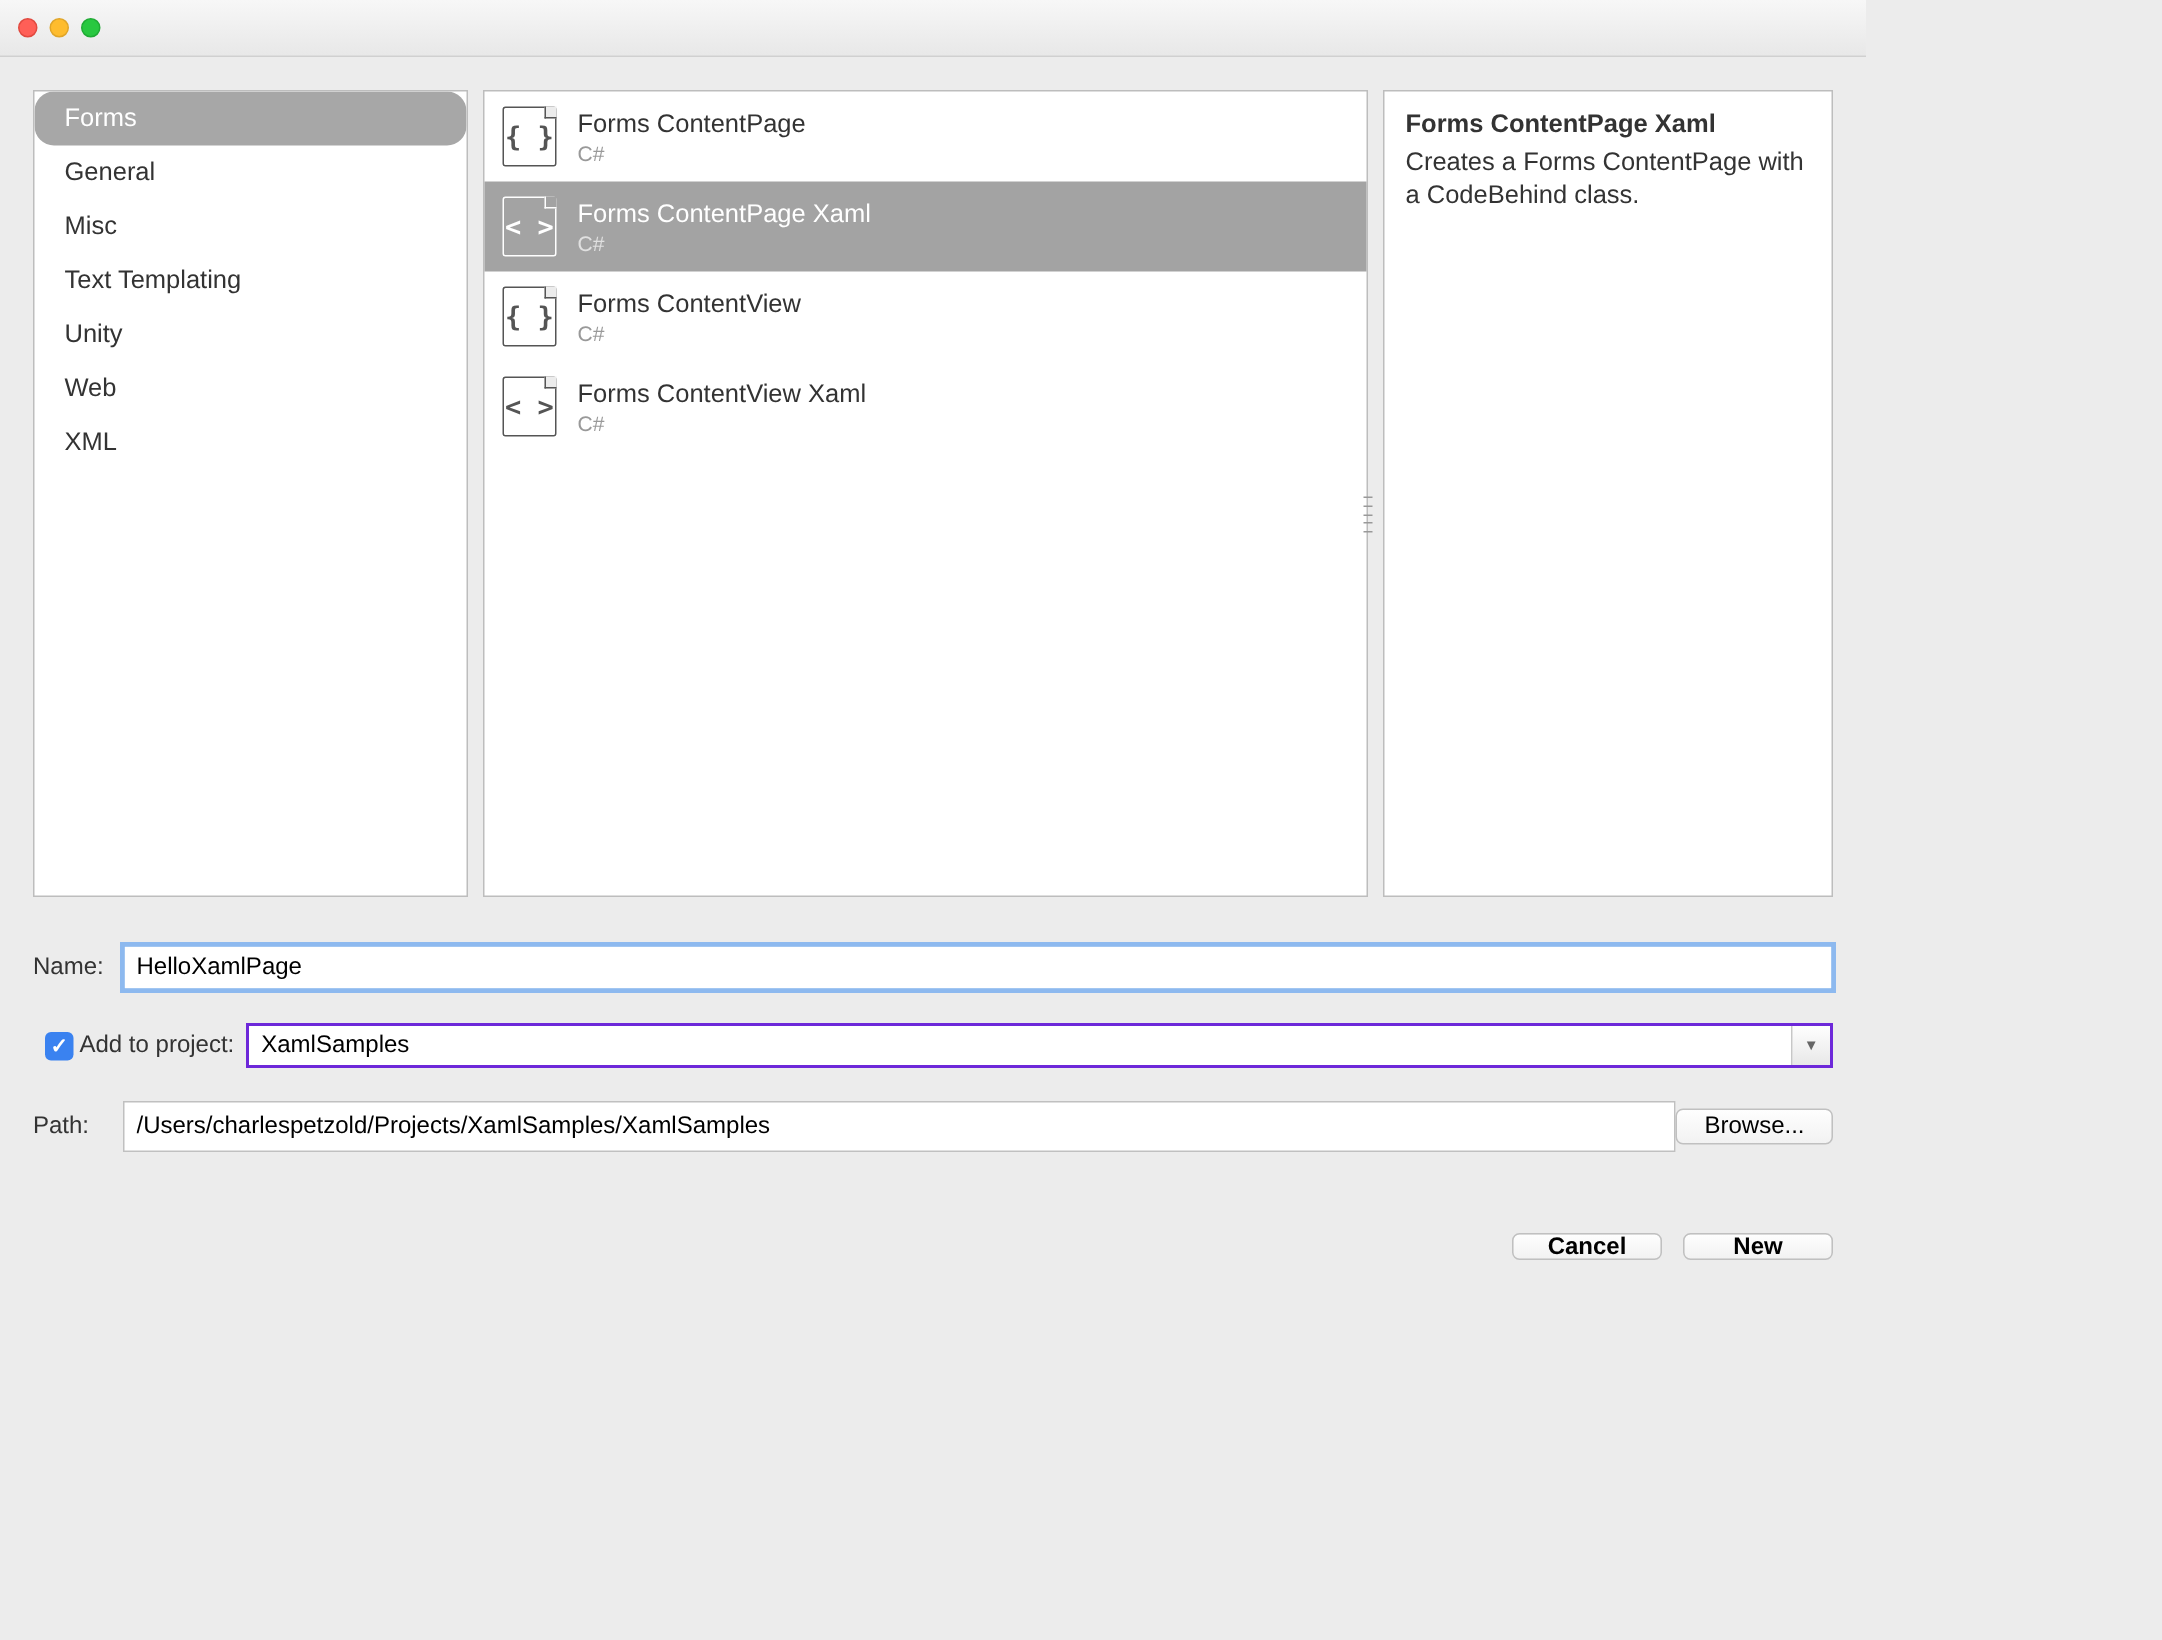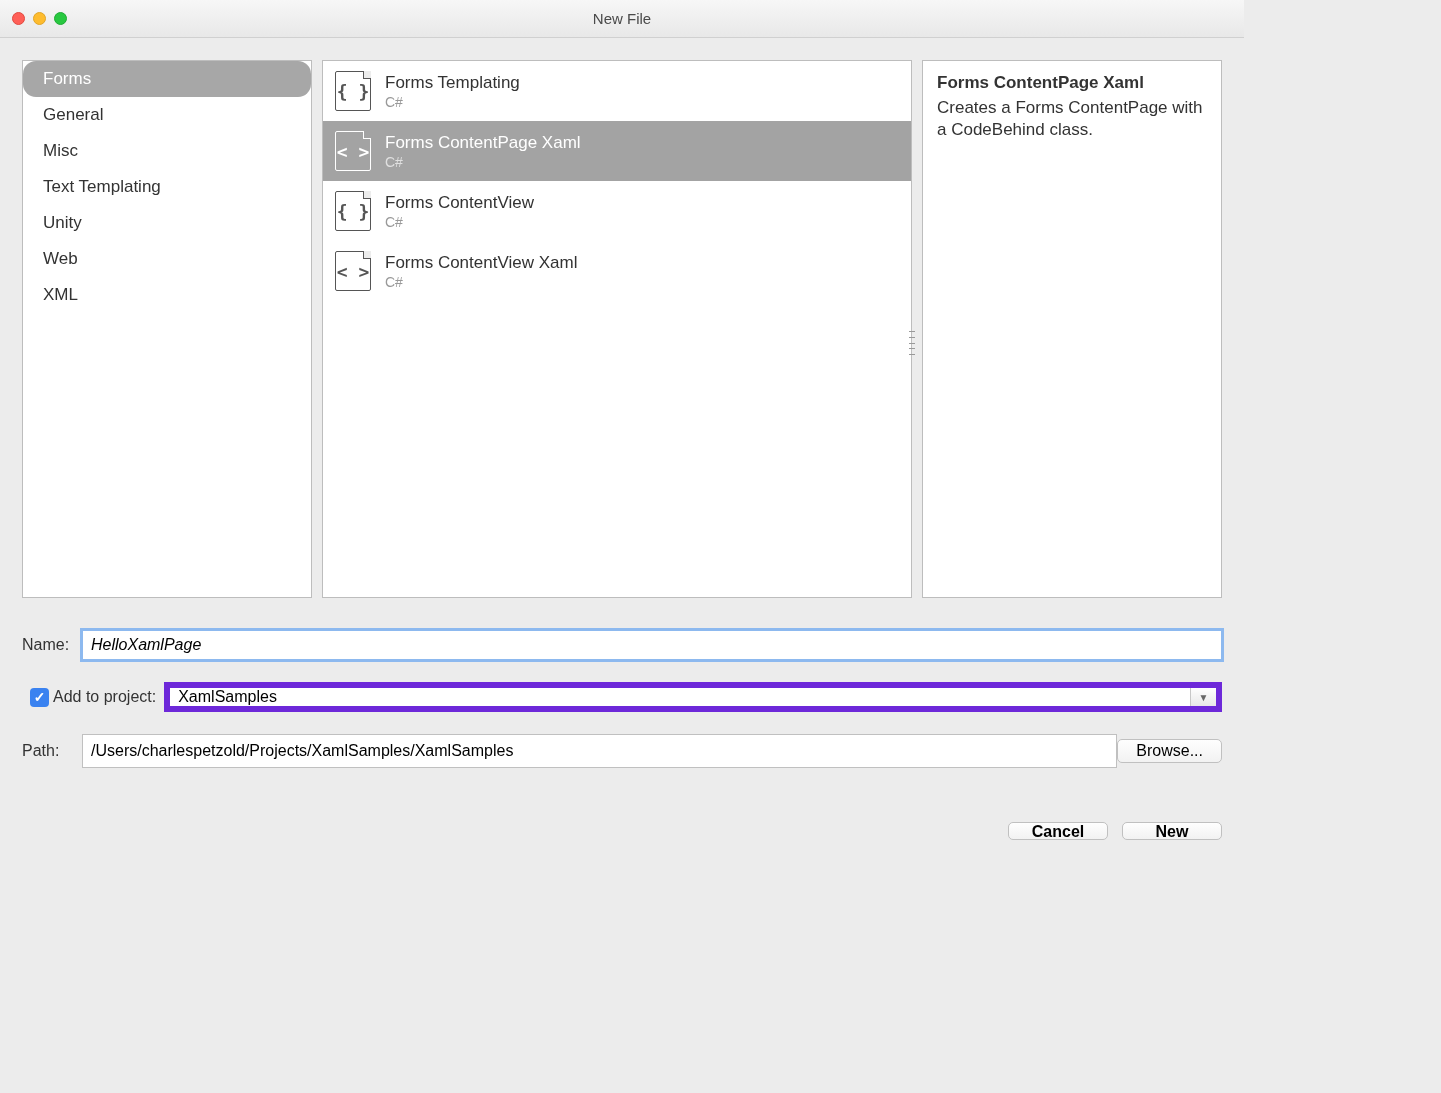--- a/index.html
+++ b/index.html
@@ -152,40 +152,39 @@
   height: 30px;
   border: 1px solid #c0c0c0;
   padding: 4px 8px;
   font-size: 16px;
   background: #fff;
 }
 .text-input.focused {
   outline: 3px solid #8db9ef;
   outline-offset: -1px;
   border-color: #6fa6e8;
-  font-style: italic;
 }
 .checkbox {
   width: 19px; height: 19px;
   border-radius: 4px;
   background: #3a82f0;
   display: flex;
   align-items: center;
   justify-content: center;
   color: #fff;
   font-size: 14px;
   position: relative;
 }
 .checkbox::after { content: "✓"; font-weight: bold; }
 .project-row { margin-top: 22px; margin-left: 8px; }
 .project-label { font-size: 16px; color: #333; margin-left: 4px; margin-right: 8px; }
 .select-box {
   flex: 1;
   height: 30px;
-  border: 6px solid #6d28d9;
+  border: 2px solid #6d28d9;
   background: #fff;
   display: flex;
   align-items: center;
   padding: 0 8px;
   font-size: 16px;
   position: relative;
 }
 .select-arrow {
   position: absolute;
   right: 0; top: 0; bottom: 0;
@@ -235,41 +234,40 @@
 </style>
 </head>
 <body>
 
 <div class="titlebar">
   <div class="traffic-lights">
     <div class="light red"></div>
     <div class="light yellow"></div>
     <div class="light green"></div>
   </div>
-  <div class="title">New File</div>
 </div>
 
 <div class="main-area">
   <div class="category-list" id="category-list">
       <div class="category-item selected">Forms</div>
       <div class="category-item">General</div>
       <div class="category-item">Misc</div>
       <div class="category-item">Text Templating</div>
       <div class="category-item">Unity</div>
       <div class="category-item">Web</div>
       <div class="category-item">XML</div>
     </div>
   <div class="template-list" id="template-list">
     <div class="template-item">
         <div class="template-icon">
           <div class="fold"></div>
           <div class="glyph">{ }</div>
         </div>
         <div class="template-text">
-          <div class="template-name">Forms Templating</div>
+          <div class="template-name">Forms ContentPage</div>
           <div class="template-lang">C#</div>
         </div>
       </div>
       <div class="template-item selected">
         <div class="template-icon">
           <div class="fold"></div>
           <div class="glyph">&lt; &gt;</div>
         </div>
         <div class="template-text">
           <div class="template-name">Forms ContentPage Xaml</div>

